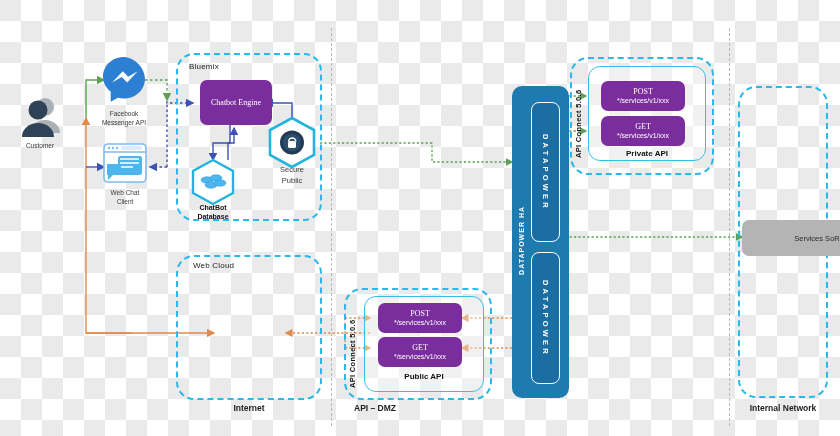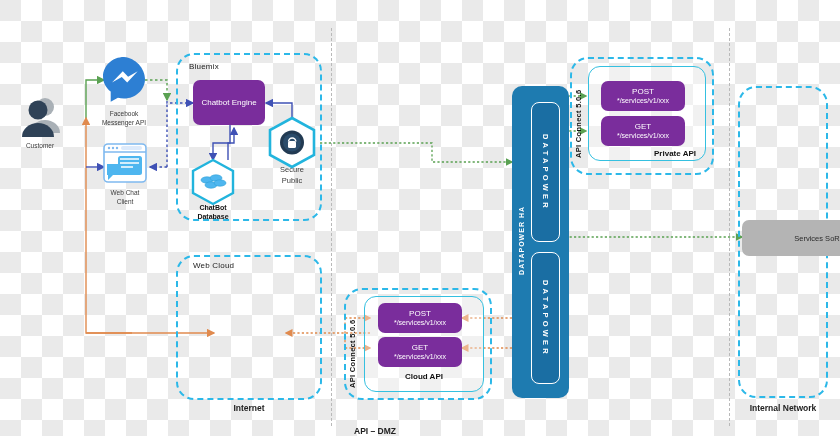--- a/index.html
+++ b/index.html
@@ -43,21 +43,21 @@
     position:absolute;
     background:#7a2d9c;
     border-radius:7px;
     color:#fff;
     display:flex;flex-direction:column;
     align-items:center;justify-content:center;
     text-align:center;
     line-height:1.25;
     box-sizing:border-box;
   }
-  .pbox .l1{font-size:8px;}
+  .pbox .l1{font-size:8px;font-family:Liberation Serif, serif;}
   .pbox .l2{font-size:7px;}
 
   
   .apiwrap{
     position:absolute;
     border:1.4px solid #35c0e0;
     border-radius:12px;
     box-sizing:border-box;
     background:rgba(255,255,255,.35);
   }
@@ -215,21 +215,21 @@
   <div class="vdiv" style="left:729px;"></div>
 
   <div class="zone" style="left:176px;top:53px;width:146px;height:168px;"></div>
   <div class="zone-title" style="left:189px;top:62px;">Bluemix</div>
 
   <div class="zone" style="left:176px;top:255px;width:146px;height:145px;"></div>
   <div class="zone-title" style="left:193px;top:261px;">Web Cloud</div>
   <div class="zone-footer" style="left:176px;top:403px;width:146px;">Internet</div>
 
   <div class="zone" style="left:344px;top:288px;width:148px;height:112px;"></div>
-  <div class="zone-footer" style="left:344px;top:426px;width:148px;text-align:left;padding-left:10px;box-sizing:border-box;">API – DMZ</div>
+  <div class="zone-footer" style="left:344px;top:403px;width:148px;text-align:left;padding-left:10px;box-sizing:border-box;">API – DMZ</div>
 
   <div class="zone" style="left:570px;top:57px;width:144px;height:118px;"></div>
 
   <div class="zone" style="left:738px;top:86px;width:90px;height:312px;"></div>
   <div class="zone-footer" style="left:723px;top:403px;width:120px;">Internal Network</div>
 
   <svg class="layer over" style="pointer-events:none;">
 
     <g>
       <circle cx="45" cy="107" r="9" fill="#a9b0b6"></circle>
@@ -282,50 +282,50 @@
 
   <div class="cap" style="left:93px;top:189px;width:64px;">Web Chat</div>
   <div class="cap" style="left:93px;top:198px;width:64px;">Client</div>
 
   <div class="cap b" style="left:181px;top:203px;width:64px;">ChatBot</div>
   <div class="cap b" style="left:181px;top:212px;width:64px;">Database</div>
 
   <div class="cap" style="left:260px;top:165px;width:64px;font-size:7.5px;">Secure</div>
   <div class="cap" style="left:260px;top:176px;width:64px;font-size:7.5px;">Public</div>
 
-  <div class="pbox" style="left:193px;top:80px;width:72px;height:45px;">
+  <div class="pbox" style="left:200px;top:80px;width:72px;height:45px;">
     <span class="l1">Chatbot Engine</span>
   </div>
 
 
   <div class="apiwrap" style="left:364px;top:296px;width:120px;height:96px;"></div>
   <div class="vlabel" style="left:348px;top:300px;height:88px;">API Connect  5.0.6</div>
 
   <div class="pbox" style="left:378px;top:303px;width:84px;height:30px;">
     <span class="l1">POST</span>
     <span class="l2">*/services/v1/xxx</span>
   </div>
   <div class="pbox" style="left:378px;top:337px;width:84px;height:30px;">
     <span class="l1">GET</span>
     <span class="l2">*/services/v1/xxx</span>
   </div>
-  <div class="apilabel" style="left:364px;top:372px;width:120px;">Cloud API</div>
+  <div class="apilabel" style="left:364px;top:372px;width:120px;">Public API</div>
 
   <div class="apiwrap" style="left:588px;top:66px;width:118px;height:95px;"></div>
   <div class="vlabel" style="left:574px;top:70px;height:88px;">API Connect  5.0.6</div>
 
   <div class="pbox" style="left:601px;top:81px;width:84px;height:30px;">
     <span class="l1">POST</span>
     <span class="l2">*/services/v1/xxx</span>
   </div>
   <div class="pbox" style="left:601px;top:116px;width:84px;height:30px;">
     <span class="l1">GET</span>
     <span class="l2">*/services/v1/xxx</span>
   </div>
-  <div class="apilabel" style="left:588px;top:149px;width:118px;padding-left:28px;">Private API</div>
+  <div class="apilabel" style="left:588px;top:149px;width:118px;">Private API</div>
 
   <div id="dp-outer" style="left:512px;top:86px;width:57px;height:312px;">
     <div id="dp-ha-text" style="left:6px;top:120px;">DATAPOWER HA</div>
     <div class="dp-inner" style="left:19px;top:16px;width:29px;height:140px;">
       <span class="dp-text">DATAPOWER</span>
     </div>
     <div class="dp-inner" style="left:19px;top:166px;width:29px;height:132px;">
       <span class="dp-text">DATAPOWER</span>
     </div>
   </div>

